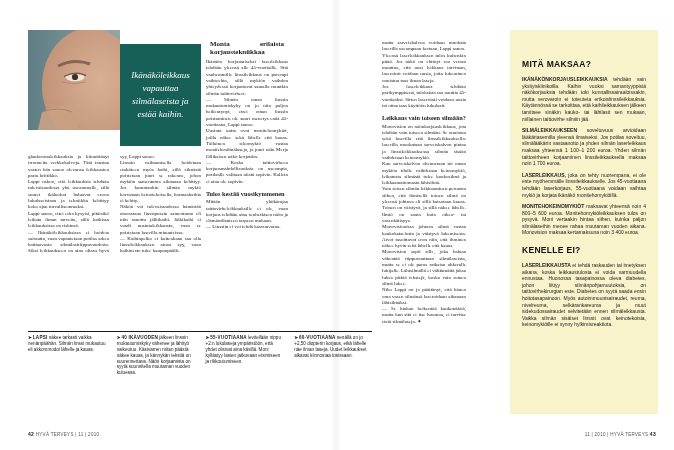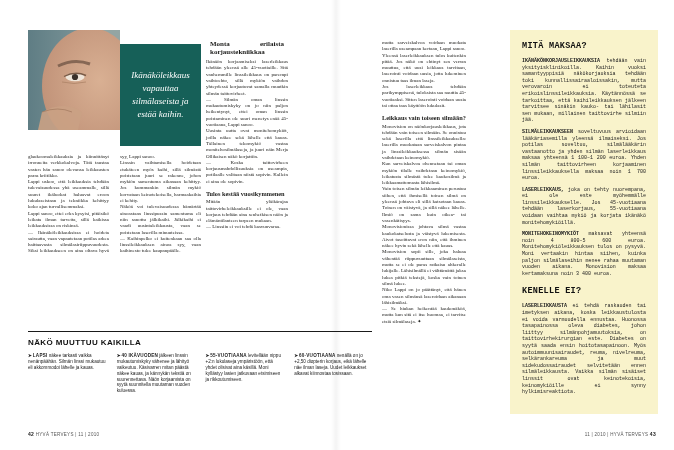--- a/index.html
+++ b/index.html
@@ -19,21 +19,21 @@
   .runhead{font-size:7px;line-height:1.15;margin:0 4px 3px;font-weight:bold;}
   .subhead{font-size:6.3px;font-weight:bold;margin:5px 0 2px;line-height:1.15;}
   .bottom{position:absolute;left:28px;top:331px;width:344px;border-top:1.5px solid #1a1a1a;
           padding-top:3px;font-family:"Liberation Sans",sans-serif;}
   .bottom h2{font-size:8px;letter-spacing:0.4px;margin:3px 0 6px;font-weight:bold;color:#111;}
   .bcols{display:flex;gap:11px;}
   .bcol{flex:1;font-size:4.6px;line-height:1.28;text-align:left;color:#222;}
   .arrow{font-weight:bold;margin-right:1px;}
   .bcol strong{letter-spacing:0.2px;}
   .cream{position:absolute;left:510px;top:30px;width:148px;height:384px;background:#f9f3cb;
-         box-sizing:border-box;padding:11px 12px;font-family:Liberation Mono, monospace;}
+         box-sizing:border-box;padding:29px 12px;font-family:Liberation Sans, sans-serif;}
   .cream h2{font-size:8.5px;margin:0 0 7px;letter-spacing:0.3px;font-weight:bold;color:#111;}
   .cream h2.second{margin-top:9px;}
   .cream p{font-size:5px;line-height:1.32;margin:0 0 5px;text-align:justify;color:#222;}
   .footer{position:absolute;bottom:13px;font-family:"Liberation Sans",sans-serif;font-size:4.5px;
           color:#555;letter-spacing:0.3px;}
   .footer .num{font-weight:bold;color:#1a1a1a;font-size:5px;}
   .footer.left{left:28px;}
   .footer.right{right:18px;text-align:right;}
 </style>
 </head>
@@ -100,21 +100,20 @@
     <div class="paras">Monovision on näönkorjausleikkaus, jota tehdään vain toiseen silmään. Se onnistuu sekä laserilla että linssileikkauksella: laserilla muokataan sarveiskalvon pintaa ja linssileikkauksessa silmän sisään vaihdetaan keinomykiö.
 Kun sarveiskalvoa ohennetaan tai oman mykiön tilalle vaihdetaan keinomykiö, leikatusta silmästä tulee kaukosilmä ja leikkaamattomasta lähisilmä.
 Vain toisen silmän leikkaaminen perustuu siihen, että ihmisellä toinen silmä on yleensä johtava eli sillä katsotaan kauas. Toinen on väistyvä, ja sillä näkee lähelle. Ilmiö on sama kuin oikea- tai vasenkätisyys.
 Monovisionissa johtava silmä vastaa kaukokatselusta ja väistyvä lukemisesta. Aivot tasoittavat eron niin, että ihminen näkee hyvin sekä lähelle että kauas.
 Monovision sopii sille, joka haluaa vähentää riippuvuuttaan silmälaseista, mutta se ei ole paras ratkaisu ahkeralle lukijalle. Lähisilmällä ei välttämättä jaksa lukea pitkiä tekstejä, koska vain toinen silmä lukee.
 Niko Lappi on jo päättänyt, että hänen oma vasen silmänsä laseroidaan aikanaan lähisilmäksi.
 — Se hiukan heikentää kaukonäköä, mutta kun sitä ei itse huomaa, ei tarvitse etsiä silmälaseja. ✦</div>
   </div>
 
   <div class="bottom">
-    <h2>NÄKÖ MUUTTUU KAIKILLA</h2>
     <div class="bcols">
       <div class="bcol">
         <span class="arrow">➤</span><strong>LAPSI</strong><span> näkee tarkasti vaikka nenänpäähän. Silmän linssi mukautuu eli akkommodoi lähelle ja kauas.</span>
       </div>
       <div class="bcol">
         <span class="arrow">➤</span><strong>40 IKÄVUODEN</strong><span> jälkeen linssin mukautumiskyky vähenee ja lähityö vaikeutuu. Käsivarren mitan päästä näkee kauas, ja kännykän tekstiä on suurennettava. Näön korjaamista on syytä suunnitella muutaman vuoden kuluessa.</span>
       </div>
       <div class="bcol">
         <span class="arrow">➤</span><strong>55-VUOTIAANA</strong><span> levitellään nippu +2:n lukulaseja ympäristöön, että yhdet olisivat aina käsillä. Moni kyllästyy lasien jatkuvaan etsimiseen ja rikkoutumiseen.</span>
       </div>

